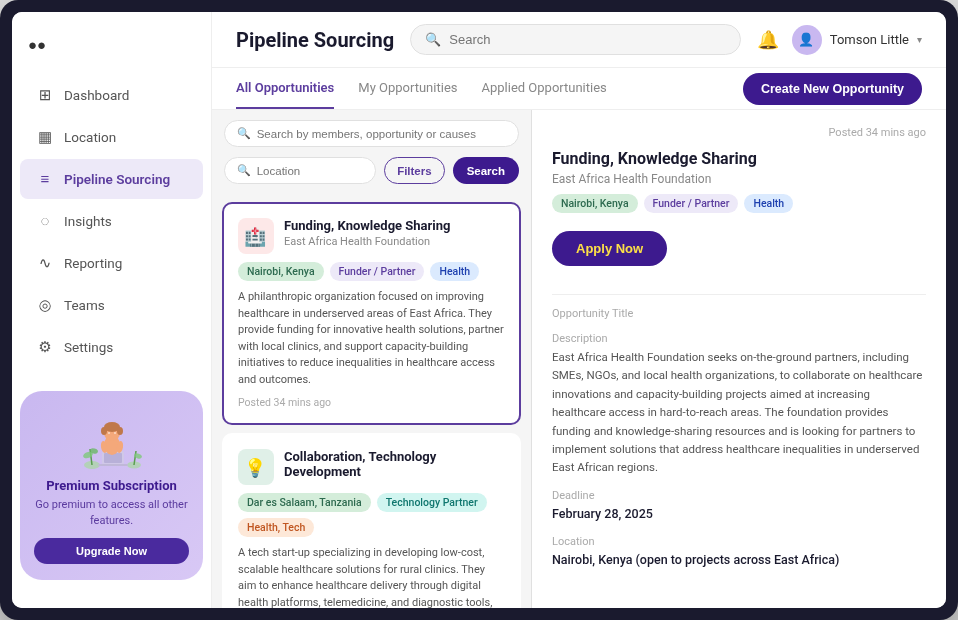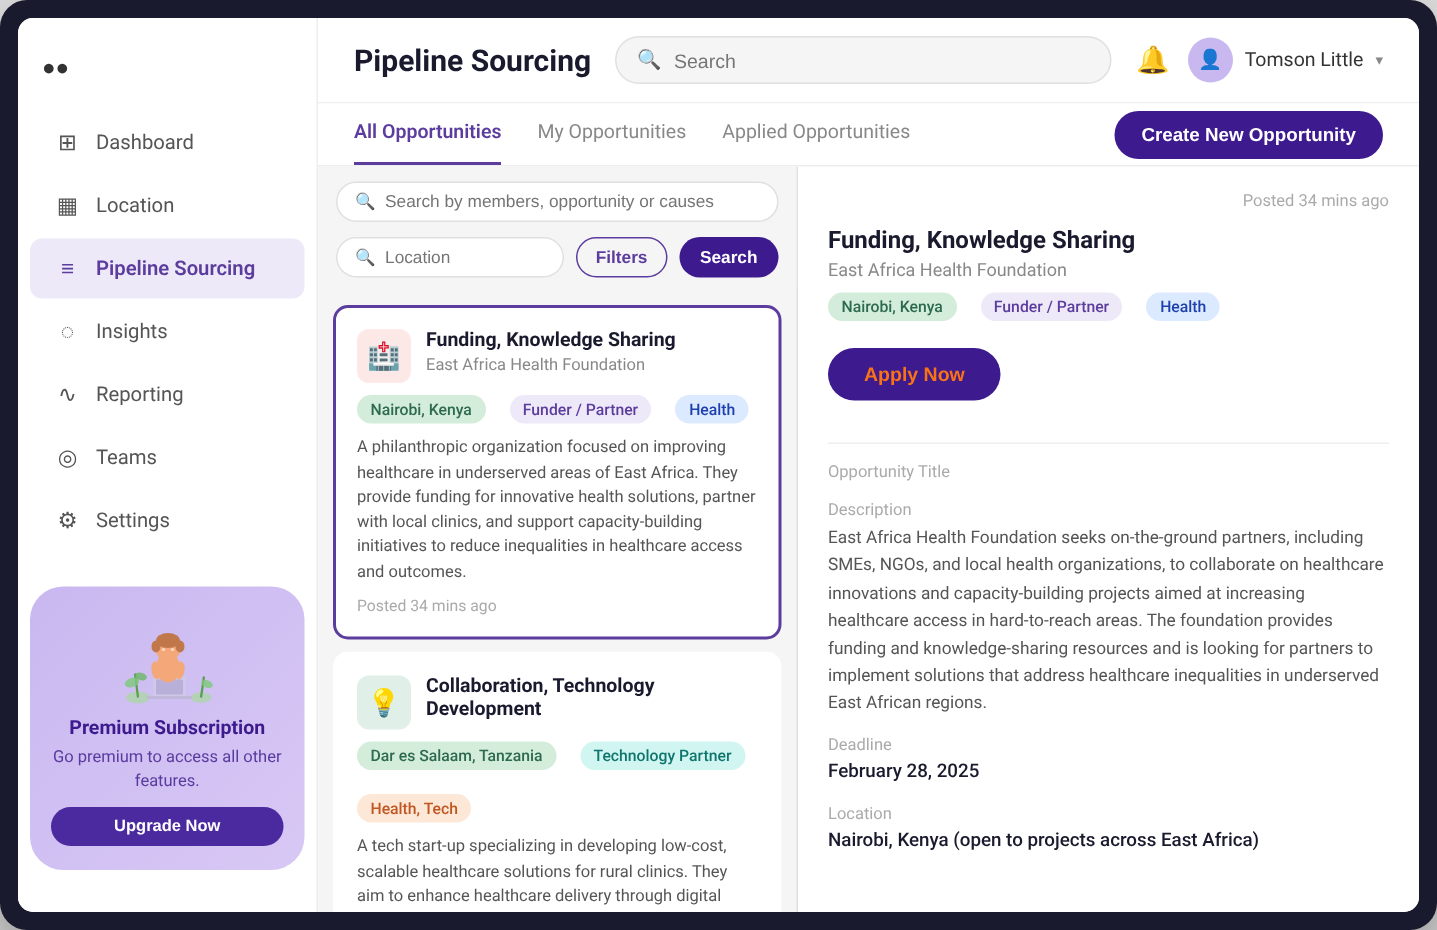--- a/index.html
+++ b/index.html
@@ -325,21 +325,21 @@
       color: #1a1a2e;
       margin-bottom: 2px;
     }
     .card-org {
       font-size: 11px;
       color: #888;
     }
     .tags {
       display: flex;
       flex-wrap: wrap;
-      gap: 16px;
+      gap: 6px;
       margin-bottom: 8px;
     }
     .tag {
       padding: 3px 9px;
       border-radius: 12px;
       font-size: 10.5px;
       font-weight: 500;
     }
     .tag-green { background: #d4edda; color: #2d6a4f; }
     .tag-purple { background: #ede9f8; color: #5c3d9e; }
@@ -375,21 +375,21 @@
       color: #1a1a2e;
       margin-bottom: 4px;
     }
     .detail-org {
       font-size: 12px;
       color: #888;
       margin-bottom: 8px;
     }
     .apply-btn {
       background: #3d1a8e;
-      color: #f97316;
+      color: #fde047;
       border: none;
       border-radius: 22px;
       padding: 10px 24px;
       font-size: 13px;
       font-weight: 600;
       cursor: pointer;
       margin: 10px 0 16px;
     }
     .divider { border: none; border-top: 1px solid #eee; margin: 12px 0; }
     .detail-field { margin-bottom: 12px; }

